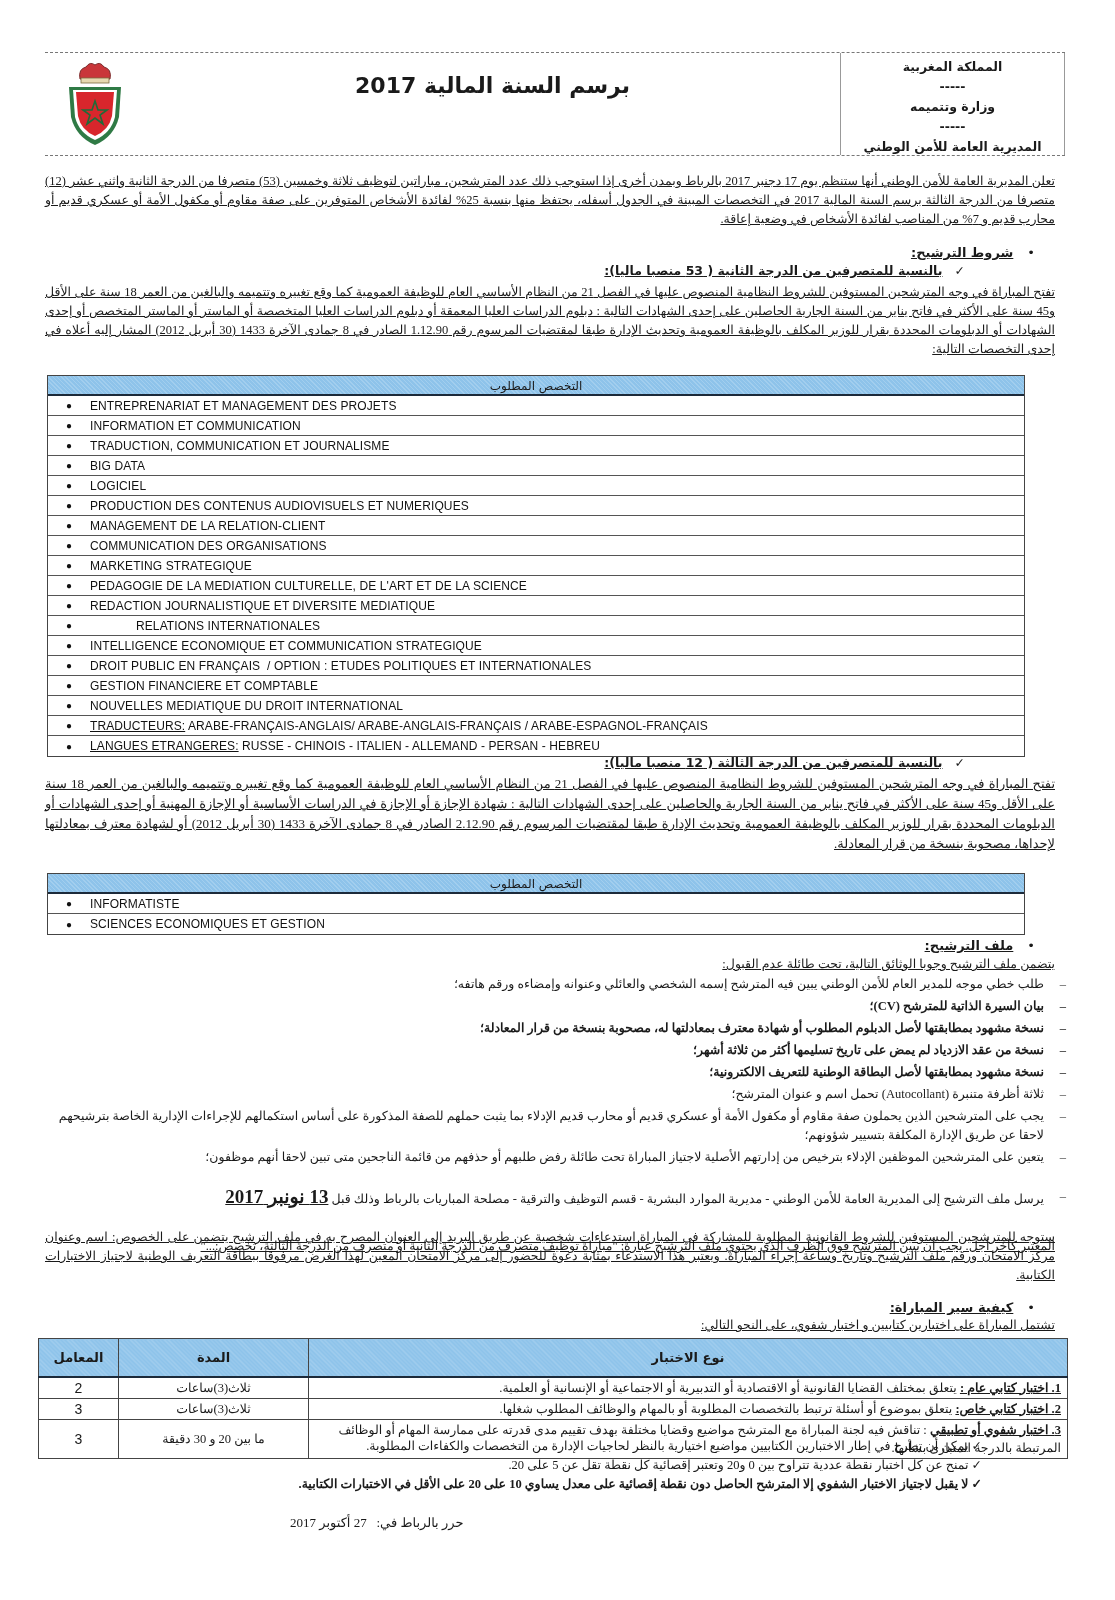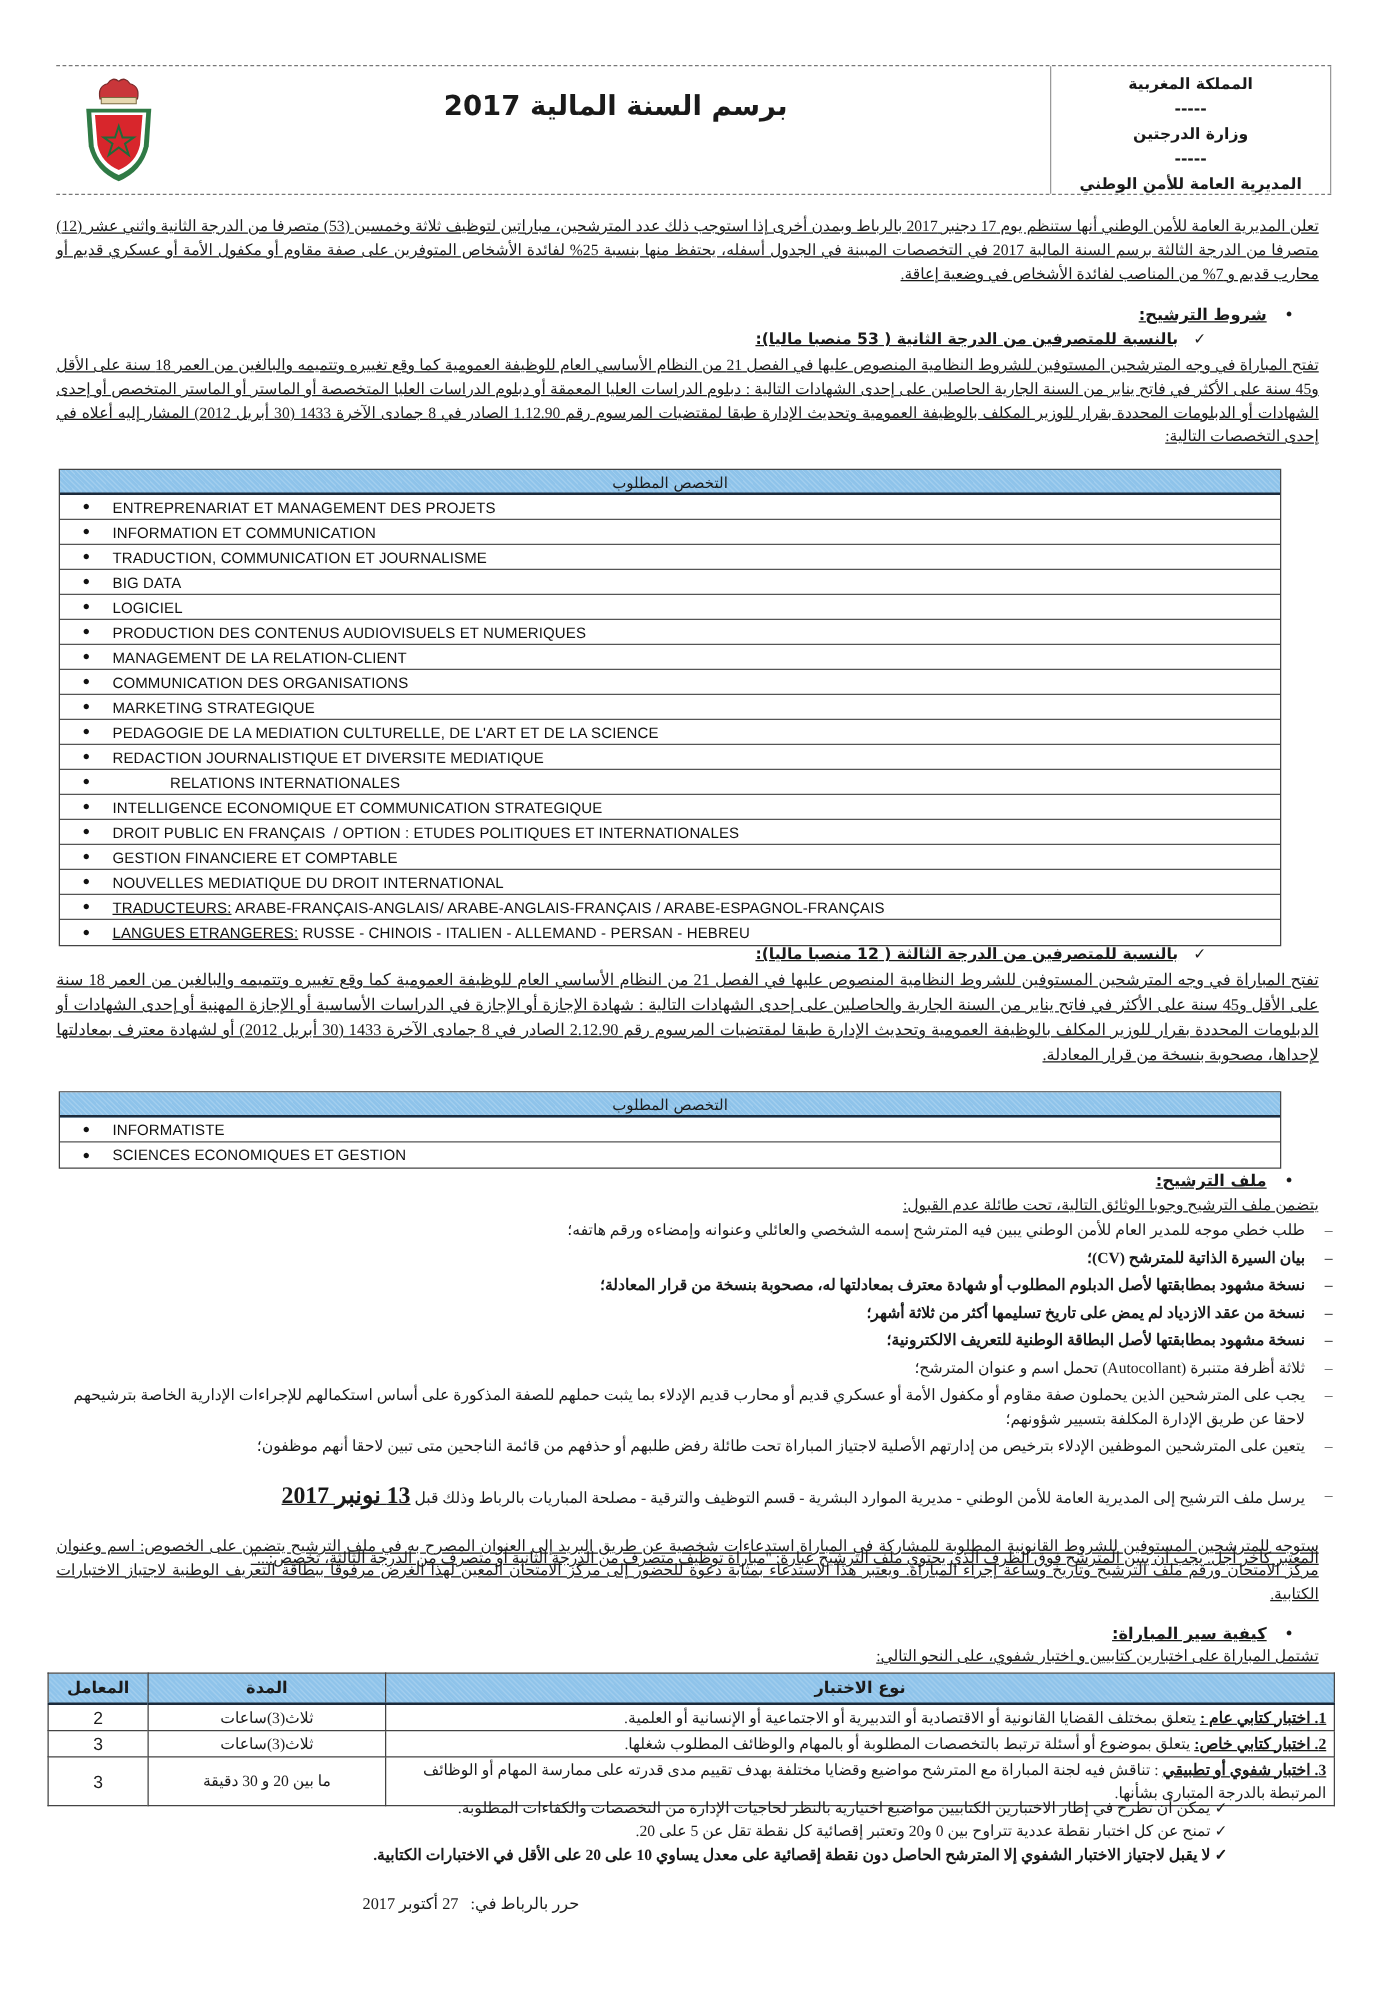--- a/index.html
+++ b/index.html
@@ -71,21 +71,21 @@
   .dash-item.bold { font-weight: bold; }
 
   
   .exam-table {
     position: absolute; left: 38px; width: 1030px; border-collapse: collapse; direction: rtl;
     font-size: 12.5px; font-family: "Liberation Serif", serif;
   }
   .exam-table th {
     background: #8ec3ea;
     background-image: repeating-linear-gradient(45deg, rgba(255,255,255,0.18) 0 1px, transparent 1px 3px);
-    border: 1px solid #444; border-bottom: 2px solid #1c2a3a; height: 24px; font-size: 13px; font-family: "DejaVu Sans", sans-serif;
+    border: 1px solid #444; border-bottom: 2px solid #1c2a3a; height: 38px; font-size: 13px; font-family: "DejaVu Sans", sans-serif;
   }
   .exam-table td { border: 1px solid #444; padding: 1px 6px; line-height: 18px; }
   .exam-table td.num { text-align: center; font-size: 14px; font-family: "Liberation Sans", sans-serif; }
   .exam-table td.dur { text-align: center; }
   .exam-table .lbl { font-weight: bold; text-decoration: underline; }
 
   .notes {
     position: absolute; right: 133px; width: 900px; direction: rtl; font-size: 12.5px; line-height: 19px;
     font-family: "Liberation Serif", serif;
   }
@@ -97,21 +97,21 @@
 </style>
 </head>
 <body>
 
 <div class="page">
 
   <div class="header">
     <div class="header-right">
       <div>المملكة المغربية</div>
       <div>-----</div>
-      <div>وزارة الدرجتين</div>
+      <div>وزارة وتتميمه</div>
       <div>-----</div>
       <div>المديرية العامة للأمن الوطني</div>
     </div>
     <div class="header-title">
       <div>برسم السنة المالية 2017</div>
     </div>
     <div class="logo">
       <svg width="62" height="86" viewBox="0 0 62 86">
         <path d="M16 18 Q14 8 22 6 Q26 0 31 4 Q36 0 40 6 Q48 8 46 18 Z" fill="#c9363a" stroke="#7a2a2a" stroke-width="1"></path>
         <rect x="17" y="17" width="28" height="5" fill="#e6d8b0" stroke="#7a6a40" stroke-width="0.8"></rect>

